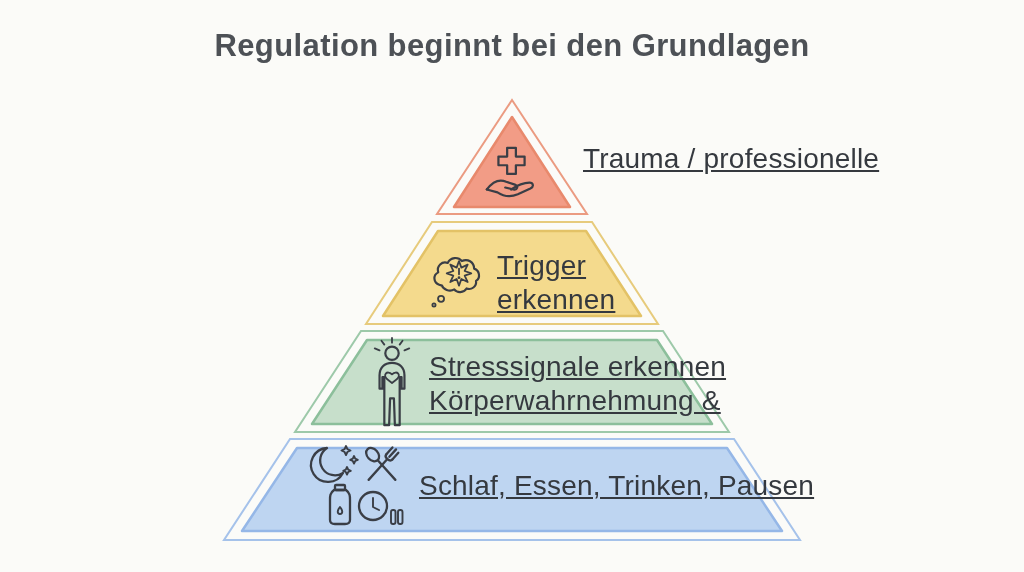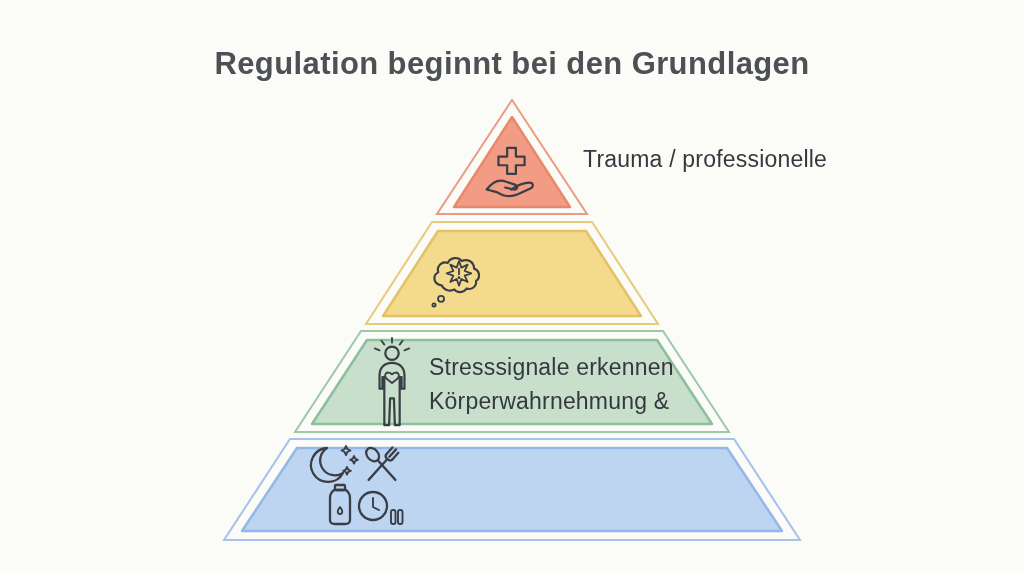--- a/index.html
+++ b/index.html
@@ -4,27 +4,27 @@
 <style>
   html,body{margin:0;padding:0;}
   body{
     width:1024px;height:572px;overflow:hidden;
     background:#fbfbf8;
     font-family:"Liberation Sans", sans-serif;
   }
   .stage{position:relative;width:1024px;height:572px;}
   .pyramid-svg{position:absolute;left:0;top:0;}
   .title{
-    position:absolute;top:46px;left:0;width:1024px;
+    position:absolute;top:28px;left:0;width:1024px;
     text-align:center;font-size:31px;font-weight:700;
     color:#4d5156;letter-spacing:.4px;
   }
   .lvl-text{
-    position:absolute;font-size:23px;line-height:34px;
-    color:#35393f;letter-spacing:.2px;white-space:nowrap;
+    position:absolute;font-size:28px;line-height:34px;
+    color:#35393f;letter-spacing:.2px;white-space:nowrap;text-decoration:underline;
   }
   .icon{position:absolute;}
   .icon svg{display:block;}
   .stroke{fill:none;stroke:#3a3e46;stroke-width:2.3;stroke-linecap:round;stroke-linejoin:round;}
   .thin{stroke-width:1.9;}
   .dot{fill:#3a3e46;stroke:none;}
 </style>
 </head>
 <body>
 
@@ -60,20 +60,24 @@
 
   <div class="icon" style="left:425px;top:245px;">
     <svg width="68" height="68" viewBox="0 0 72 72">
       <path class="stroke" d="M15 42c-6-2-7-10-1-13-2-7 4-12 10-10 3-6 11-7 15-2 6-3 13 1 13 8 6 2 7 10 2 13 1 6-5 10-10 8-3 5-10 5-13 1-5 3-12 0-13-4z"></path>
       <polygon class="stroke thin" points="36,17 38.5,24 45.2,20.8 42,27.5 49,30 42,32.5 45.2,39.2 38.5,36 36,43 33.5,36 26.8,39.2 30,32.5 23,30 30,27.5 26.8,20.8 33.5,24"></polygon>
       <line class="stroke thin" x1="36" y1="25" x2="36" y2="31"></line>
       <circle class="dot" cx="36" cy="34.6" r="1.5"></circle>
       <circle class="stroke thin" cx="17" cy="57" r="3.2"></circle>
       <circle class="stroke thin" cx="9.5" cy="63.5" r="1.7"></circle>
     </svg>
+  </div>
+  <div class="lvl-text" style="left:497px;top:249px;">
+    <div>Trigger</div>
+    <div>erkennen</div>
   </div>
 
   <div class="icon" style="left:365px;top:336px;">
     <svg width="54" height="92" viewBox="0 0 56 96">
       <line class="stroke thin" x1="28" y1="7" x2="28" y2="2"></line>
       <line class="stroke thin" x1="20" y1="9" x2="17" y2="5"></line>
       <line class="stroke thin" x1="36" y1="9" x2="39" y2="5"></line>
       <line class="stroke thin" x1="15" y1="15" x2="10" y2="13"></line>
       <line class="stroke thin" x1="41" y1="15" x2="46" y2="13"></line>
       <circle class="stroke" cx="28" cy="18" r="7"></circle>
@@ -113,14 +117,17 @@
       </g>
 
       <g>
         <circle class="stroke" cx="72" cy="65" r="14"></circle>
         <polyline class="stroke thin" points="72,57 72,66 78,69"></polyline>
         <rect class="stroke thin" x="90" y="69" width="4.5" height="14" rx="2"></rect>
         <rect class="stroke thin" x="97" y="69" width="4.5" height="14" rx="2"></rect>
       </g>
     </svg>
   </div>
+  <div class="lvl-text" style="left:419px;top:469px;">
+    <div>Schlaf, Essen, Trinken, Pausen</div>
+  </div>
 
 </div>
 
 </body></html>

